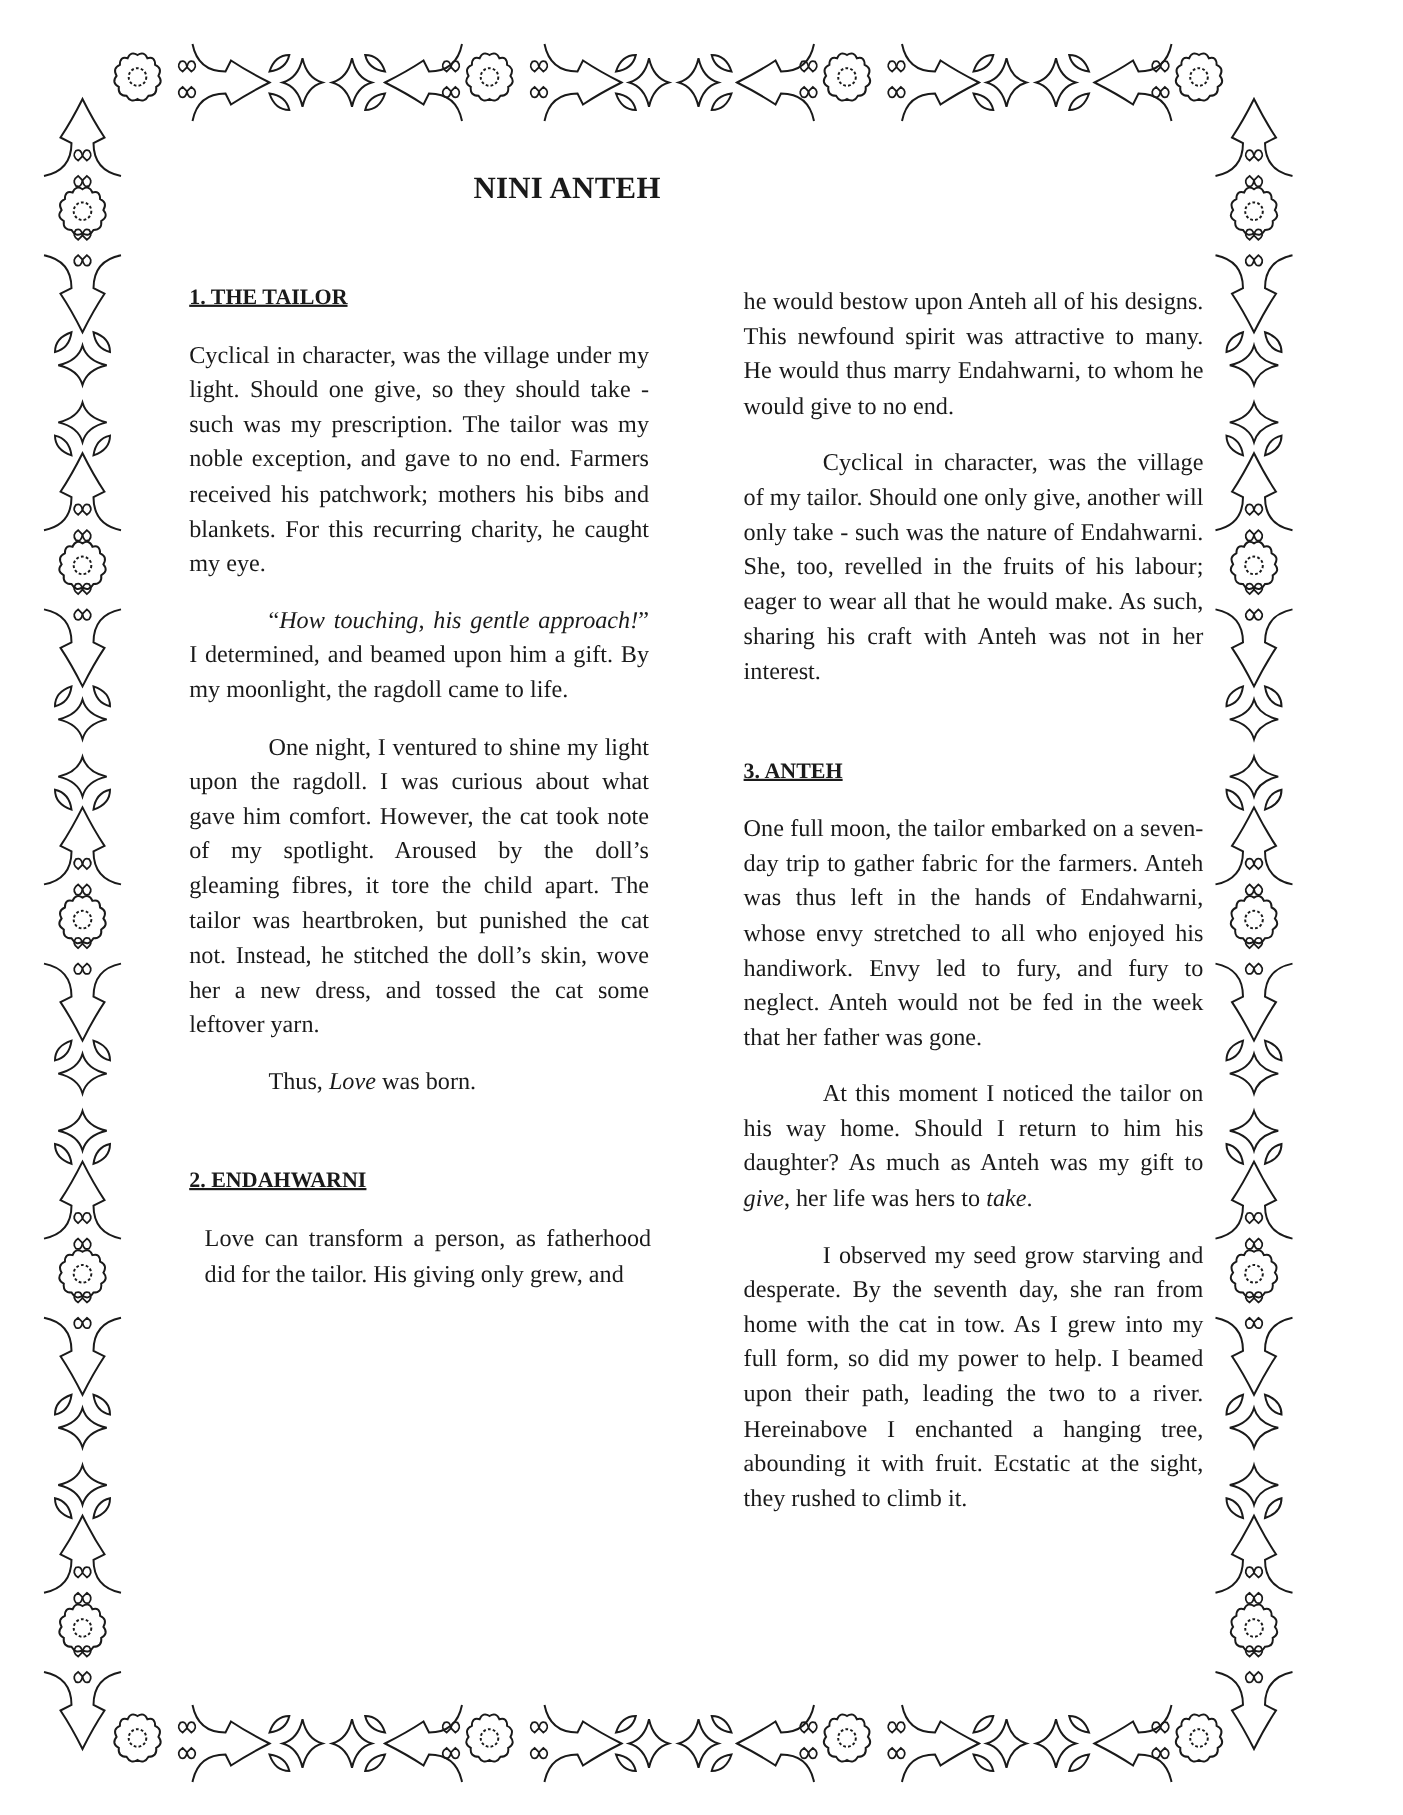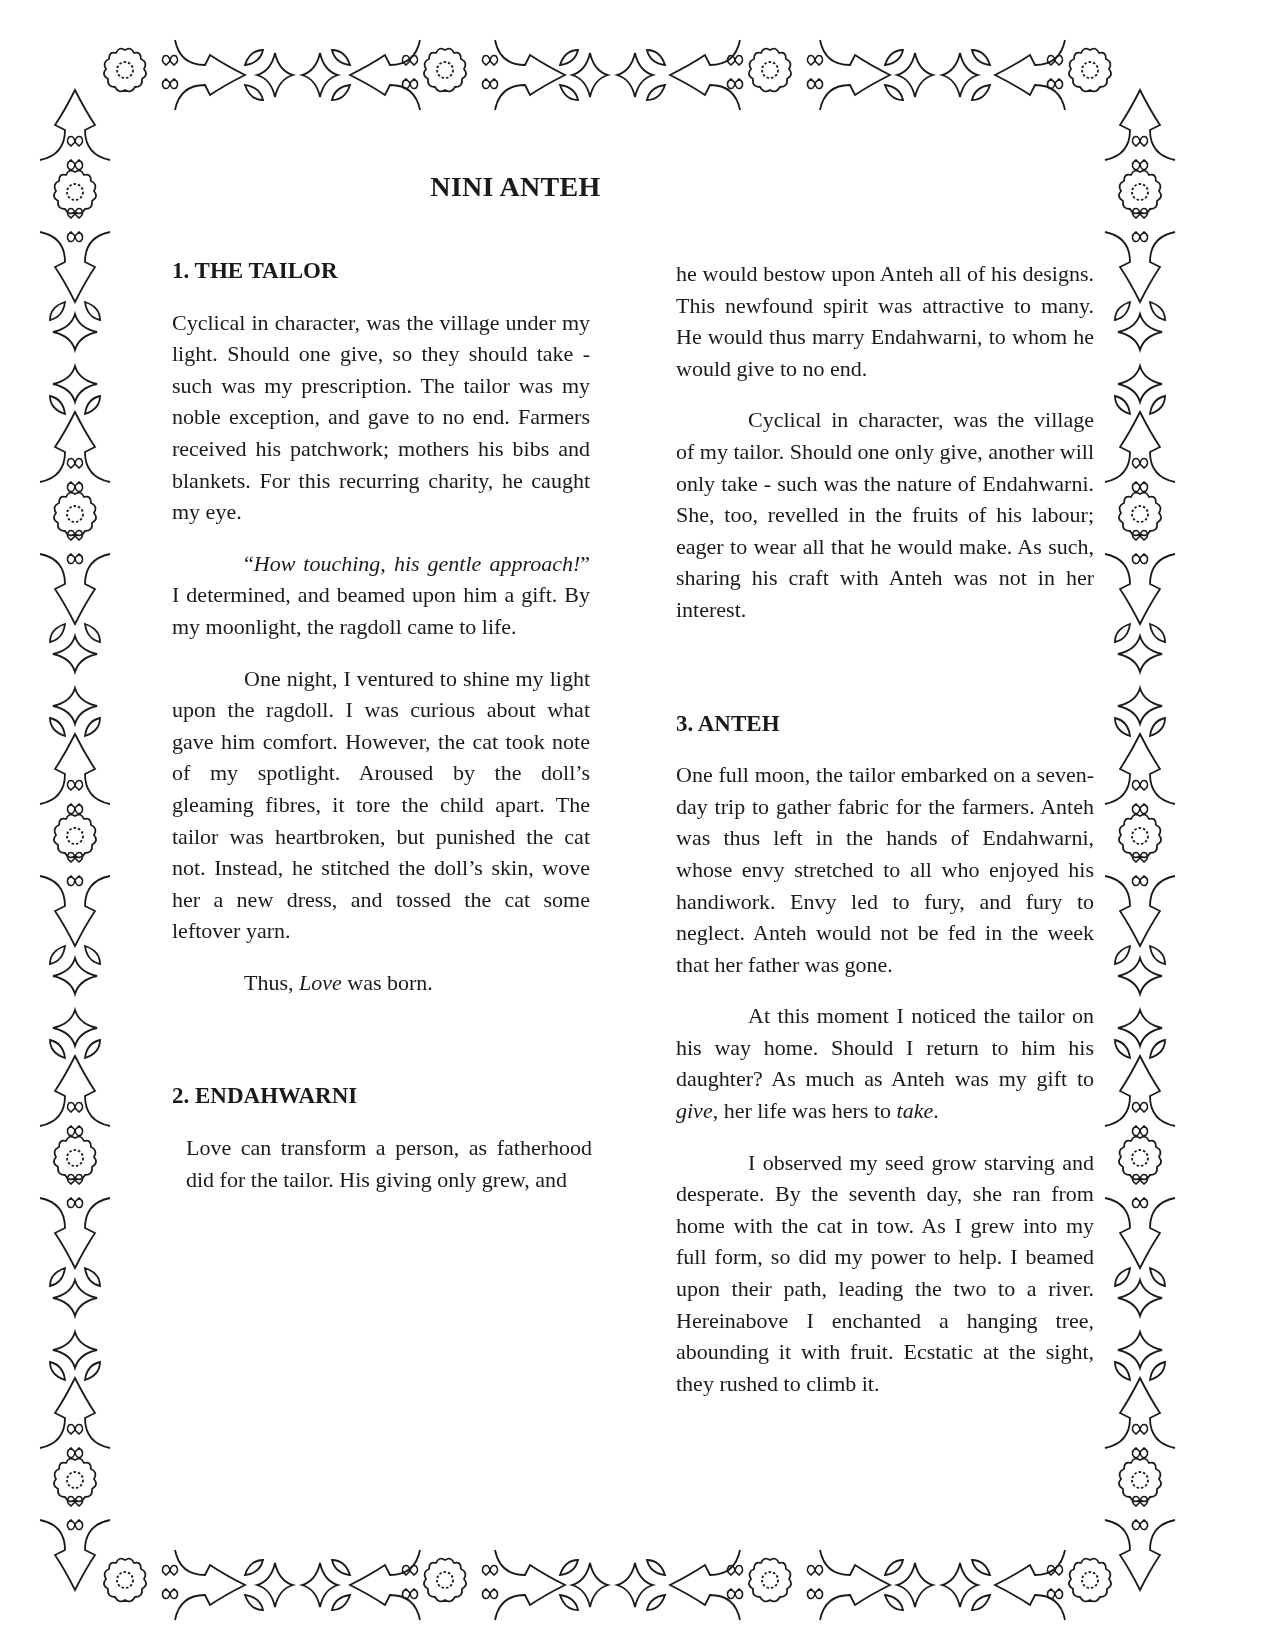--- a/index.html
+++ b/index.html
@@ -1,25 +1,25 @@
 <!DOCTYPE html>
 <html><head>
 <meta charset="utf-8">
 <style>
   html, body { margin:0; padding:0; background:#ffffff; }
   body { width:1275px; height:1650px; position:relative; overflow:hidden; font-family:"Liberation Serif", serif; color:#1a1a1a; }
   .border { position:absolute; left:0; top:0; width:1275px; height:1650px; }
-  .title { position:absolute; left:0; width:1031px; top:171px; text-align:center; font-weight:bold; font-size:28px; letter-spacing:0.3px; }
+  .title { position:absolute; left:0; width:1031px; top:156px; text-align:center; font-weight:bold; font-size:28px; letter-spacing:0.3px; }
   .col { position:absolute; top:255px; width:434px; font-size:22px; line-height:31.6px; text-align:justify; }
   .col.left { left:172px; }
   .col.right { left:676px; top:258px; }
   .col p { margin:0 16px 20px 0; }
   .col p.indent { text-indent:72px; }
-  .col h2 { font-size:23px; font-weight:bold; margin:0 0 20px 0; line-height:31.6px; }
-  .col h2.spaced { margin-top:82px; }
+  .col h2 { font-size:20px; font-weight:bold; margin:0 0 20px 0; line-height:31.6px;text-decoration:underline; }
+  .col h2.spaced { margin-top:60px; }
   .col p.nomargin { margin:14px; }
   em { font-style:italic; }
 </style>
 </head>
 <body>
 
 <svg class="border" viewBox="0 0 1275 1650" xmlns="http://www.w3.org/2000/svg">
   <defs>
     <g id="flower" fill="none" stroke="#1a1a1a" stroke-width="1.8">
       <path d="M0,-20 Q6,-24 9,-17 Q16,-19 16,-11 Q23,-8 19,-1 Q24,5 17,9 Q18,17 10,17 Q6,24 0,20 Q-6,24 -10,17 Q-18,17 -17,9 Q-24,5 -19,-1 Q-23,-8 -16,-11 Q-16,-19 -9,-17 Q-6,-24 0,-20 Z"></path>

